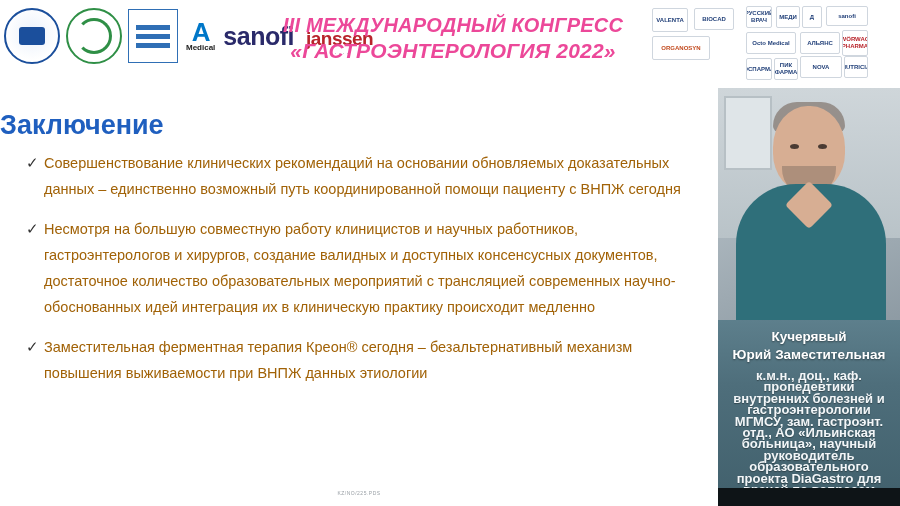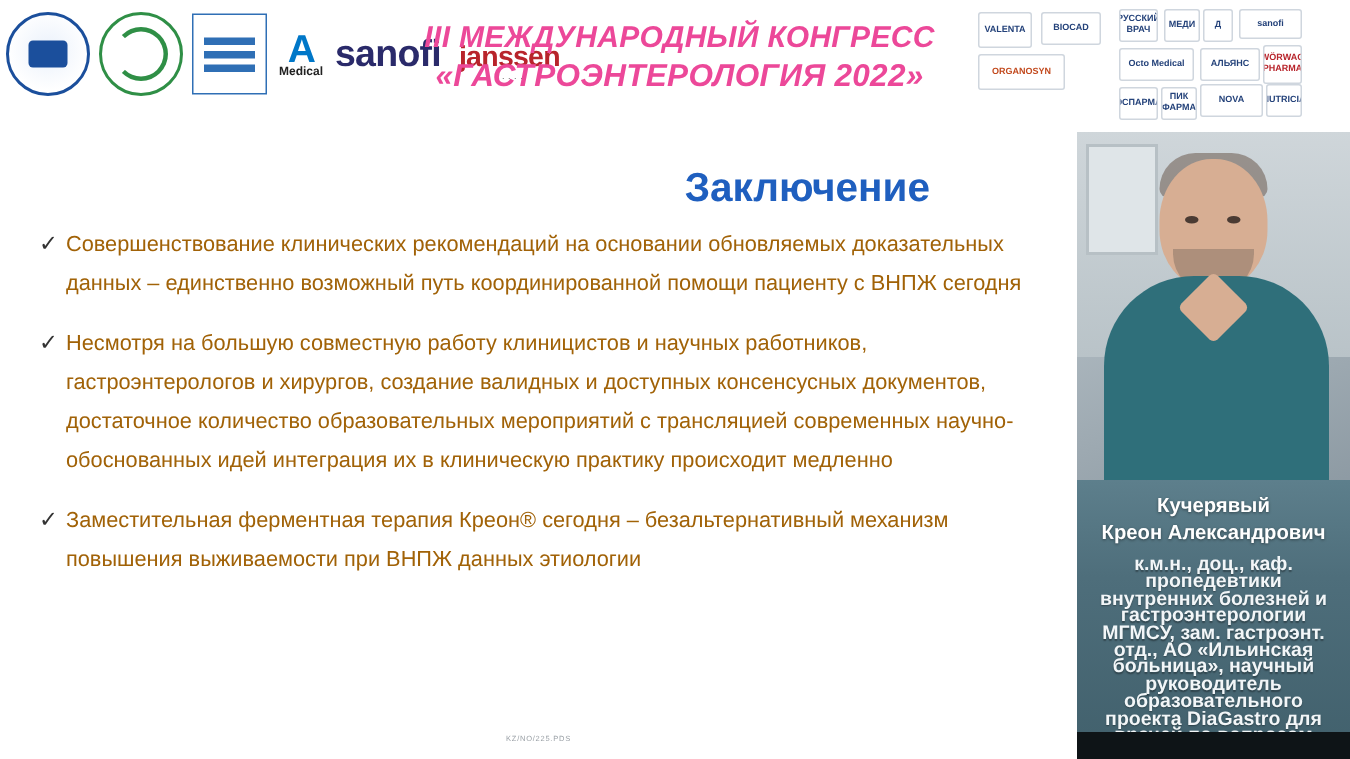--- a/index.html
+++ b/index.html
@@ -171,21 +171,21 @@
     position: absolute;
     left: 0; top: 88px;
     width: 718px;
     height: 418px;
     background: #ffffff;
   }
   .slide-title {
     position: absolute;
     left: 0; top: 22px;
     width: 620px;
-    text-align: right;
+    text-align: left;
     font-size: 27px;
     font-weight: bold;
     color: #1f5fbf;
   }
   .bullets {
     position: absolute;
     left: 26px;
     top: 62px;
     width: 666px;
   }
@@ -418,21 +418,21 @@
       <div class="cam-eye r"></div>
       <div class="cam-beard"></div>
       <div class="cam-body"></div>
       <div class="cam-shirt-v"></div>
     </div>
 
     <div class="cam-overlay"></div>
 
     <div class="cam-name">
       <div>Кучерявый</div>
-      <div>Креон Александрович</div>
+      <div>Юрий Заместительная</div>
     </div>
 
     <div class="cam-desc">к.м.н., доц., каф. пропедевтики внутренних болезней и гастроэнтерологии МГМСУ, зам. гастроэнт. отд., АО «Ильинская больница», научный руководитель образовательного проекта DiaGastro для врачей по вопросам гастроэнтерологии и смежных дисциплин (Москва, Россия)</div>
 
     <div class="cam-bottom"></div>
   </div>
 
 </div>
 
 </body></html>

